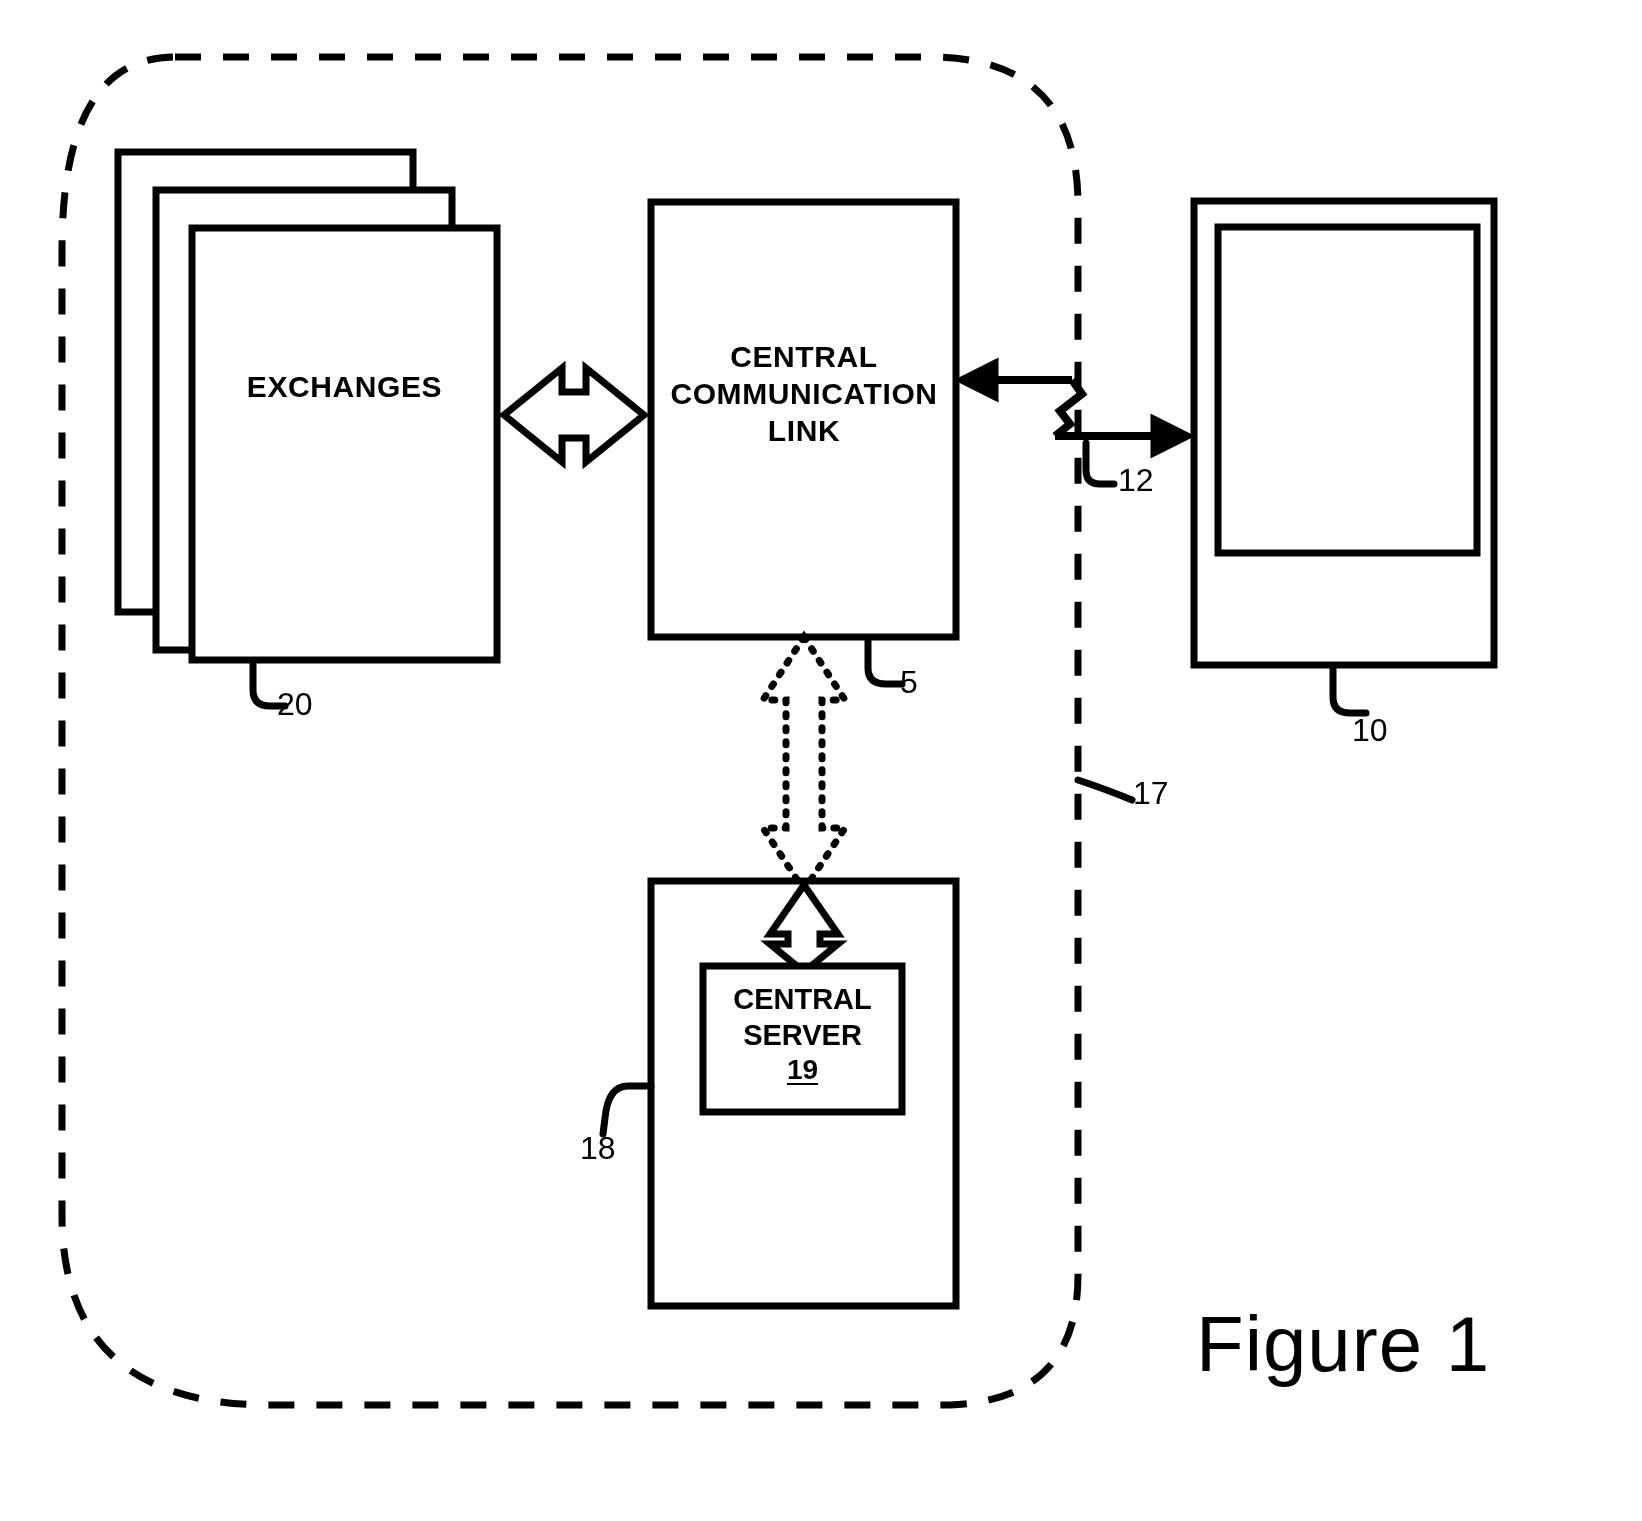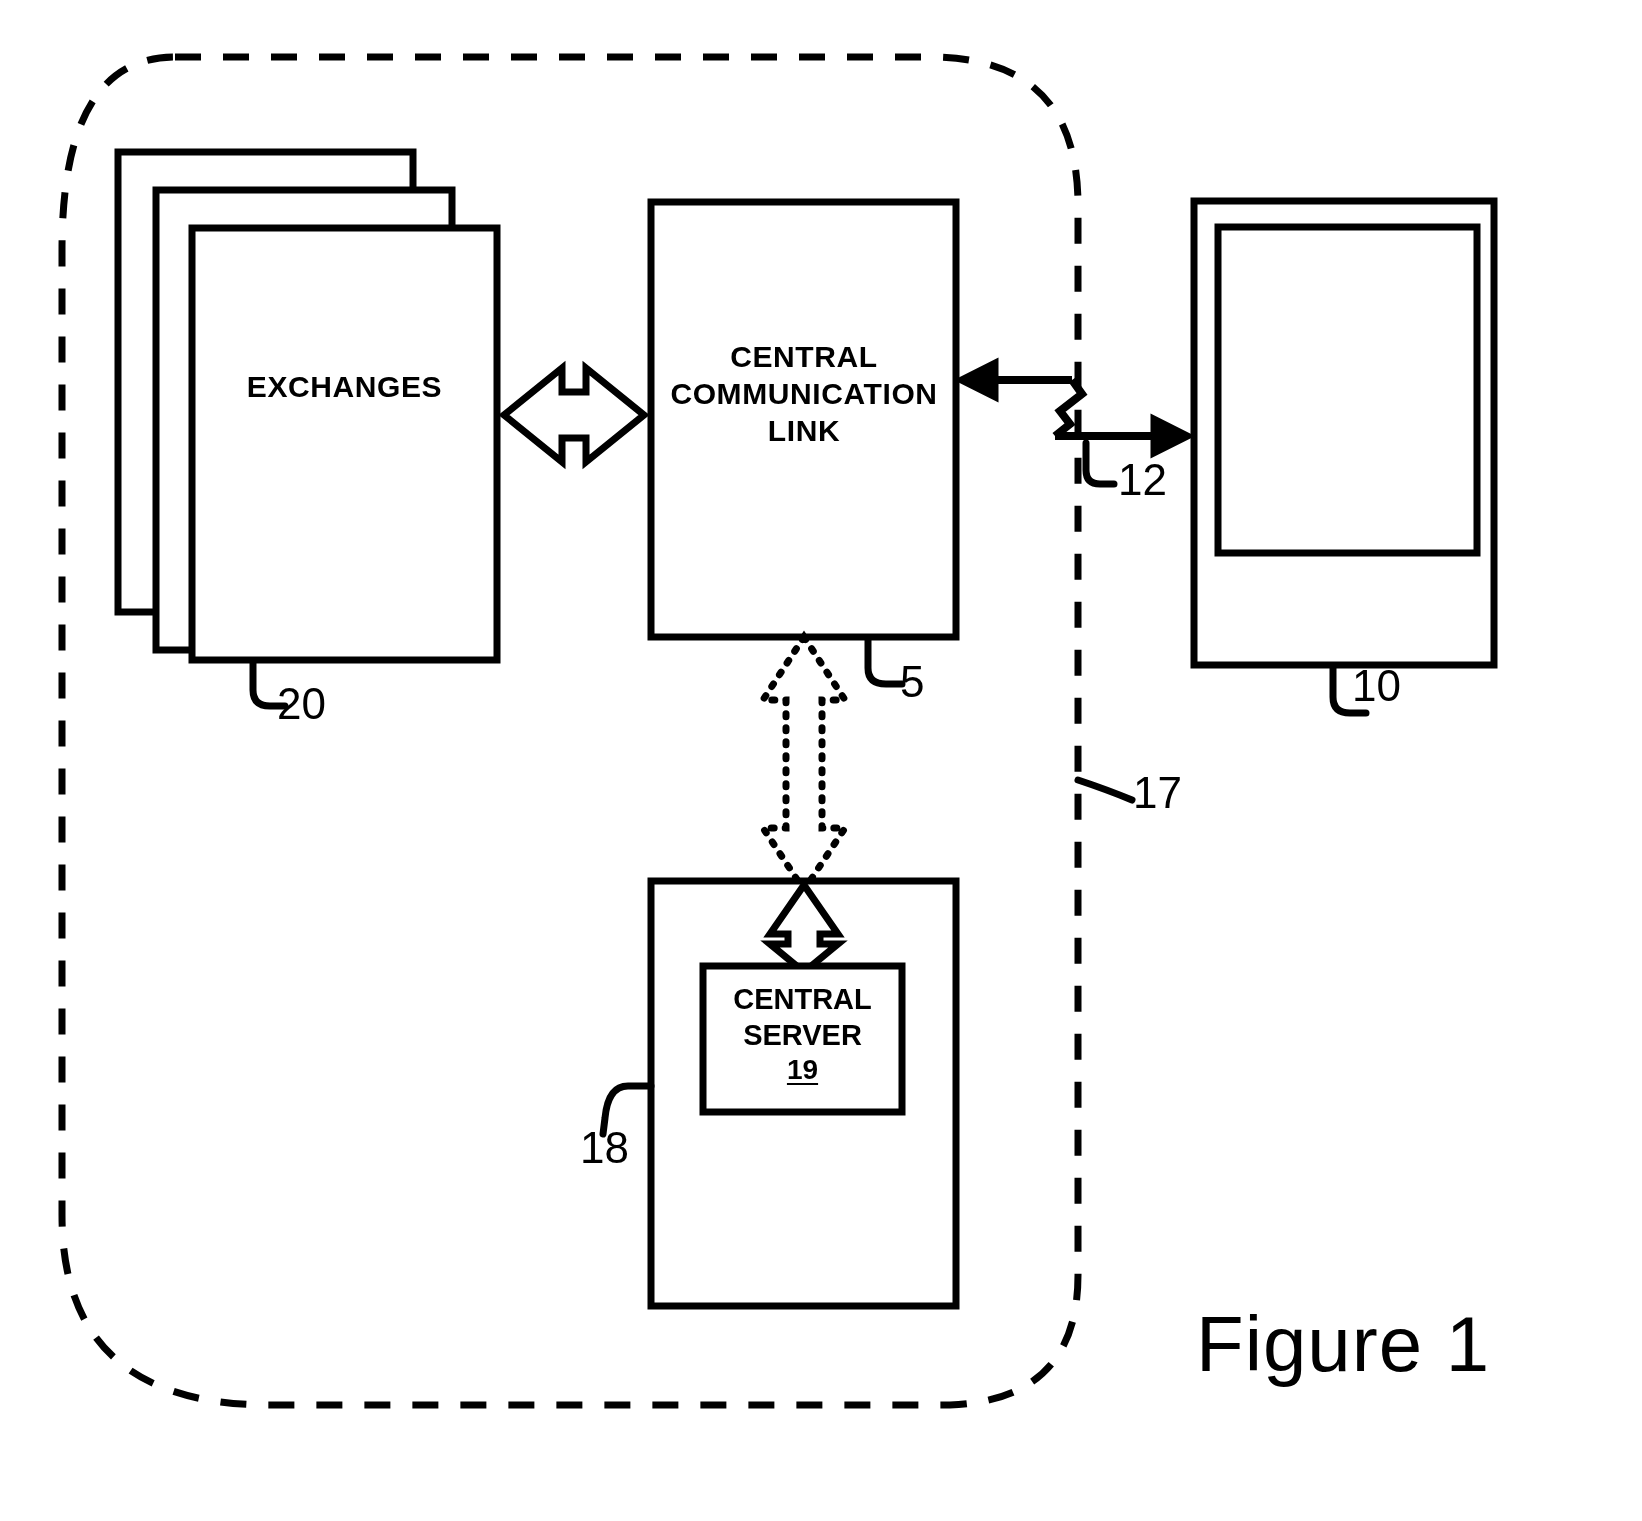--- a/index.html
+++ b/index.html
@@ -33,21 +33,21 @@
     letter-spacing: 0.6px;
     color: #000000;
     text-align: center;
     white-space: pre-line;
     user-select: none;
   }
   .ref-num {
     position: absolute;
     font-family: "Liberation Sans", sans-serif;
     font-weight: normal;
-    font-size: 44px;
+    font-size: 32px;
     line-height: 44px;
     color: #000000;
     user-select: none;
   }
   .fig-caption {
     position: absolute;
     font-family: "Liberation Sans", sans-serif;
     font-weight: normal;
     font-size: 78px;
     line-height: 88px;
@@ -146,21 +146,21 @@
   <div class="srv-label" style="left:703px; top:981px; width:199px;">CENTRAL
 SERVER</div>
 
   <div class="srv-ref" style="left:703px; top:1053px; width:199px;">19</div>
 
 
   <div class="ref-num" style="left:277px; top:682px;text-align:center;">20</div>
 
   <div class="ref-num" style="left:900px; top:660px;">5</div>
 
-  <div class="ref-num" style="left:1352px; top:664px;">10</div>
+  <div class="ref-num" style="left:1352px; top:708px;">10</div>
 
   <div class="ref-num" style="left:1118px; top:458px;">12</div>
 
   <div class="ref-num" style="left:1133px; top:771px;">17</div>
 
   <div class="ref-num" style="left:580px; top:1126px;">18</div>
 
   <div class="fig-caption" style="left:1196px; top:1268px;margin-top:32px;">Figure 1</div>
 
 </div>

